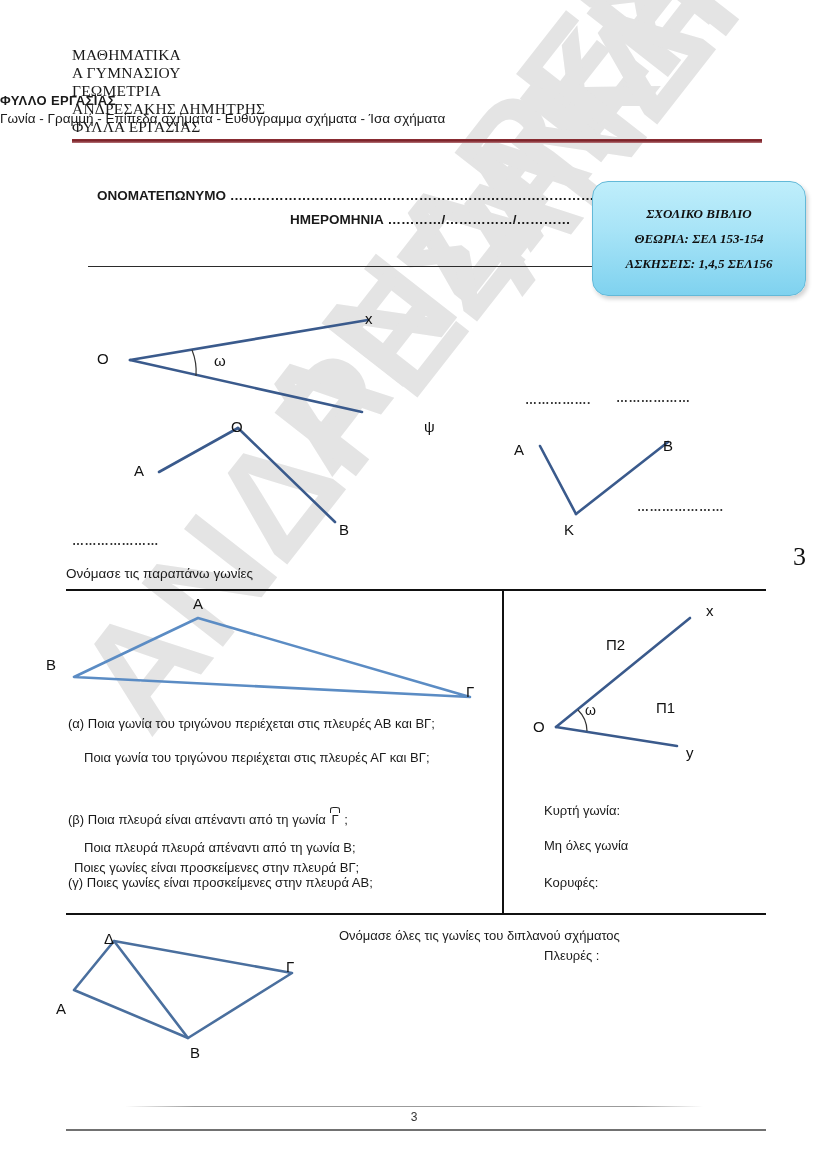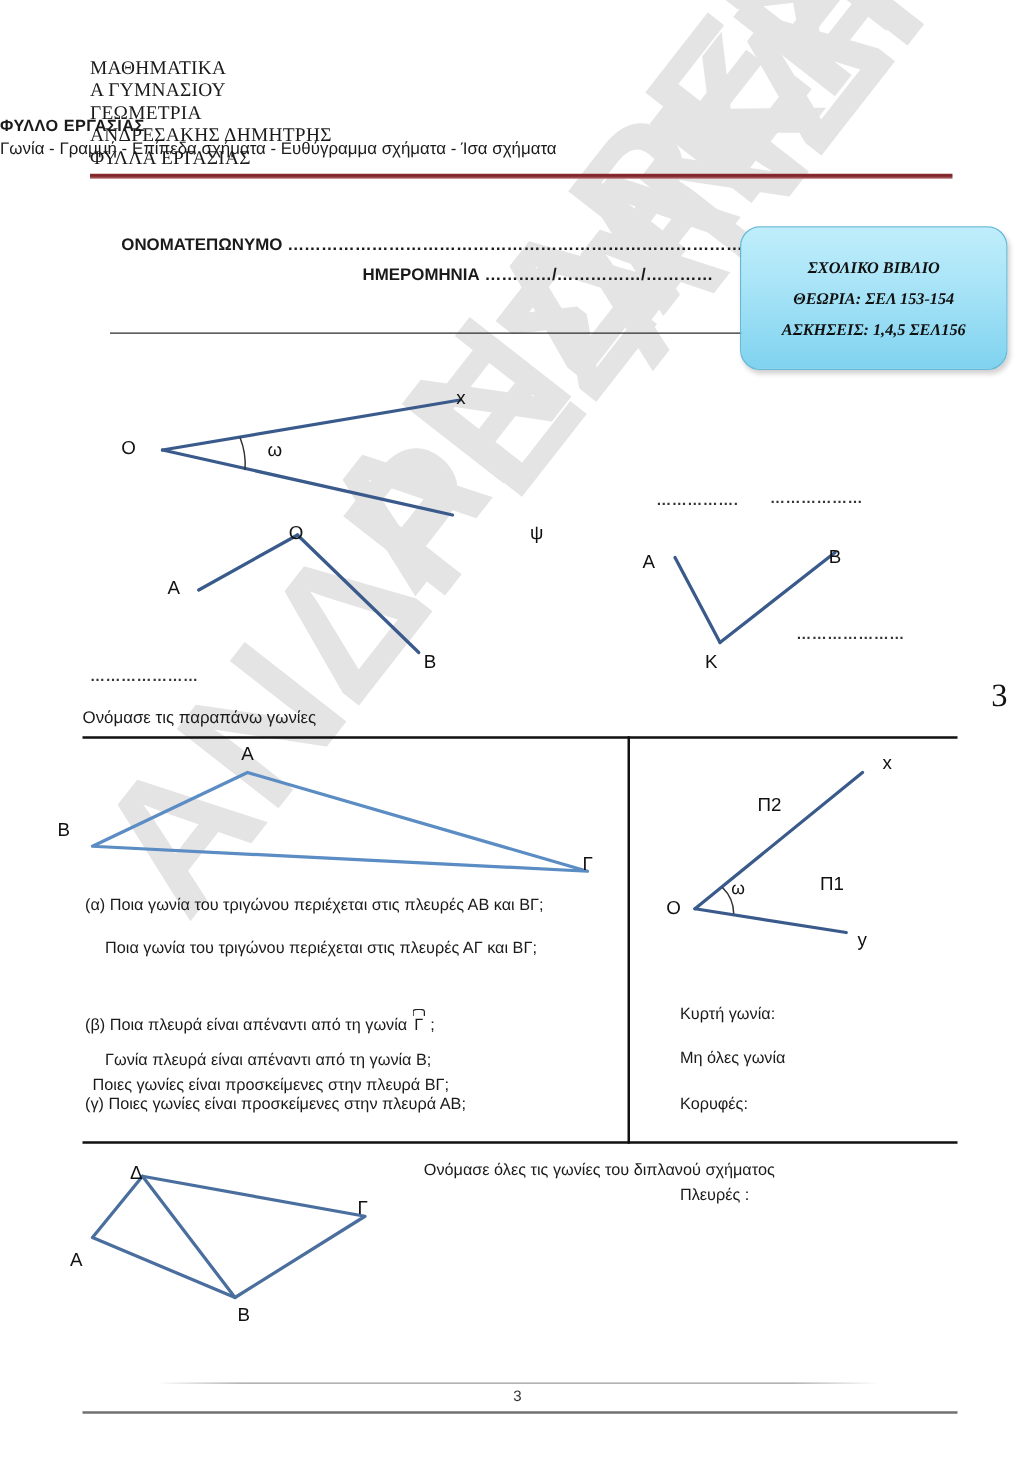--- a/index.html
+++ b/index.html
@@ -338,21 +338,21 @@
   <div class="lbl" style="left:46px; top:656px;">Β</div>
   <div class="lbl" style="left:466px; top:683px;">Γ</div>
 
   <div class="qtext" style="left:84px; top:750px;">Ποια γωνία του τριγώνου περιέχεται στις πλευρές ΑΓ και ΒΓ;</div>
   <div class="qtext" style="left:68px; top:716px;">(α) Ποια γωνία του τριγώνου περιέχεται στις πλευρές ΑΒ και ΒΓ;</div>
   <div class="qtext" style="left:68px; top:812px;">
     <span>(β) Ποια πλευρά είναι απέναντι από τη γωνία</span>
     <span class="gamma-hat">Γ</span>
     <span>;</span>
   </div>
-  <div class="qtext" style="left:84px; top:840px;">Γωνία πλευρά είναι απέναντι από τη γωνία Β;</div>
+  <div class="qtext" style="left:84px; top:840px;">Ποια πλευρά πλευρά απέναντι από τη γωνία Β;</div>
   <div class="qtext" style="left:68px; top:875px;">(γ) Ποιες γωνίες είναι προσκείμενες στην πλευρά ΑΒ;</div>
   <div class="qtext" style="left:74px; top:860px;">Ποιες γωνίες είναι προσκείμενες στην πλευρά ΒΓ;</div>
 
   <svg class="figure-svg" style="left:512px; top:598px;" width="280" height="160" xmlns="http://www.w3.org/2000/svg">
     <g stroke="#3a5a8c" stroke-width="2.6" fill="none" stroke-linecap="round">
       <line x1="44" y1="129" x2="178" y2="20"></line>
       <line x1="44" y1="129" x2="165" y2="148"></line>
     </g>
     <path d="M 66 112 A 30 30 0 0 1 75 133" stroke="#333" stroke-width="1.2" fill="none"></path>
   </svg>

